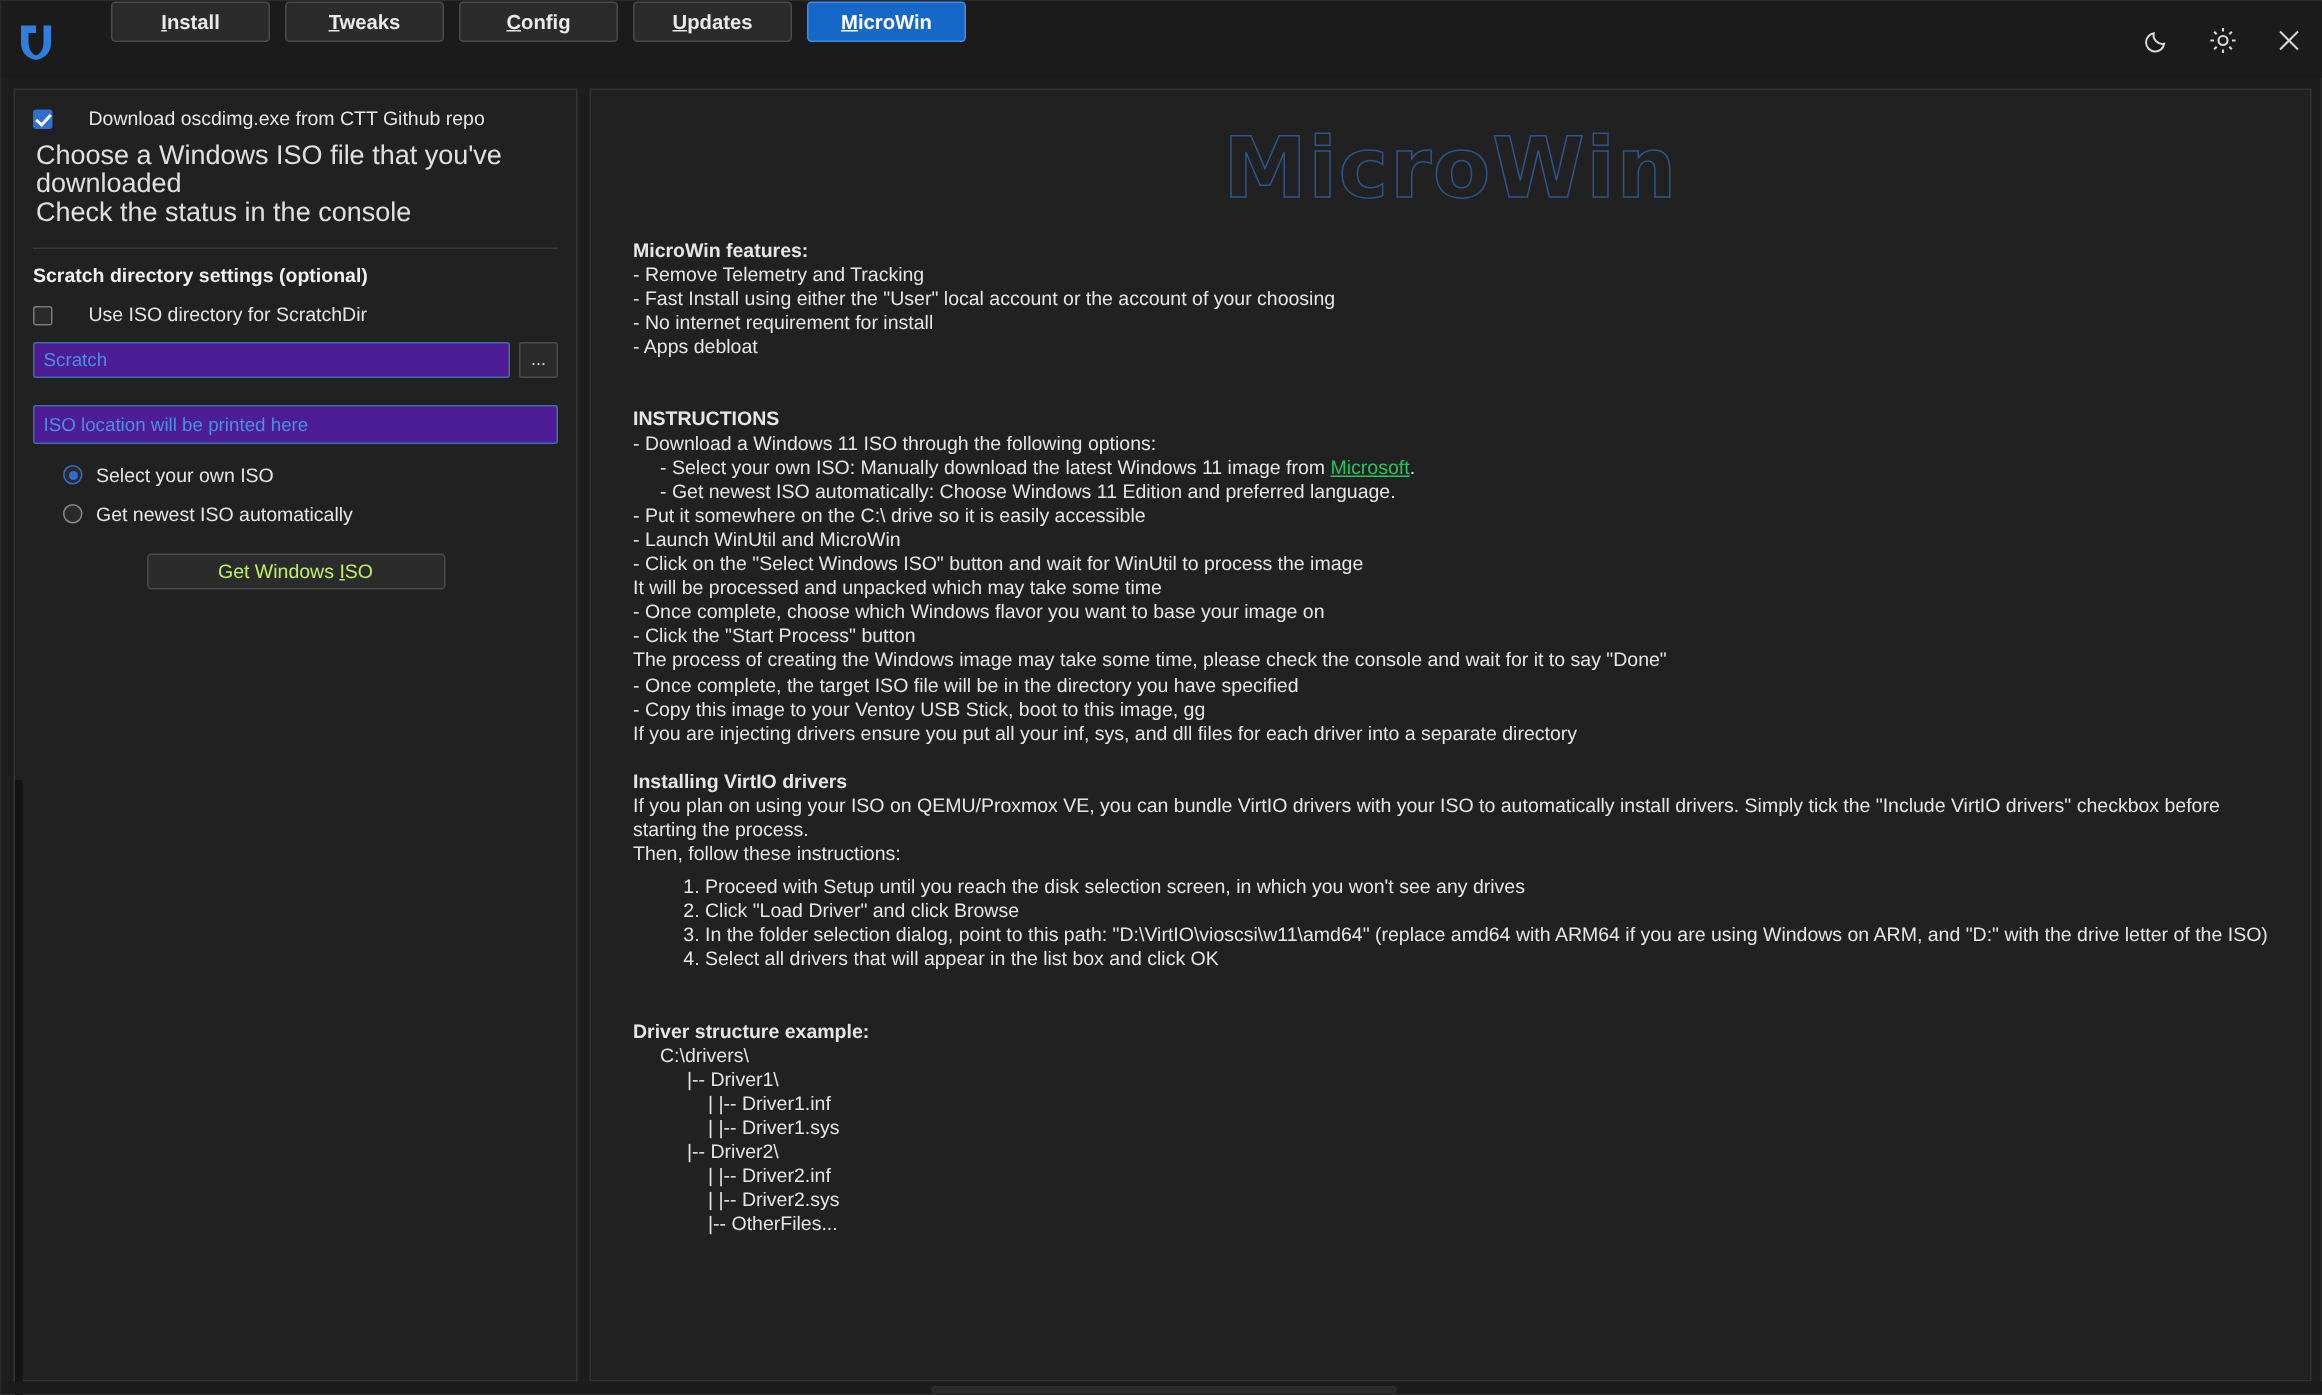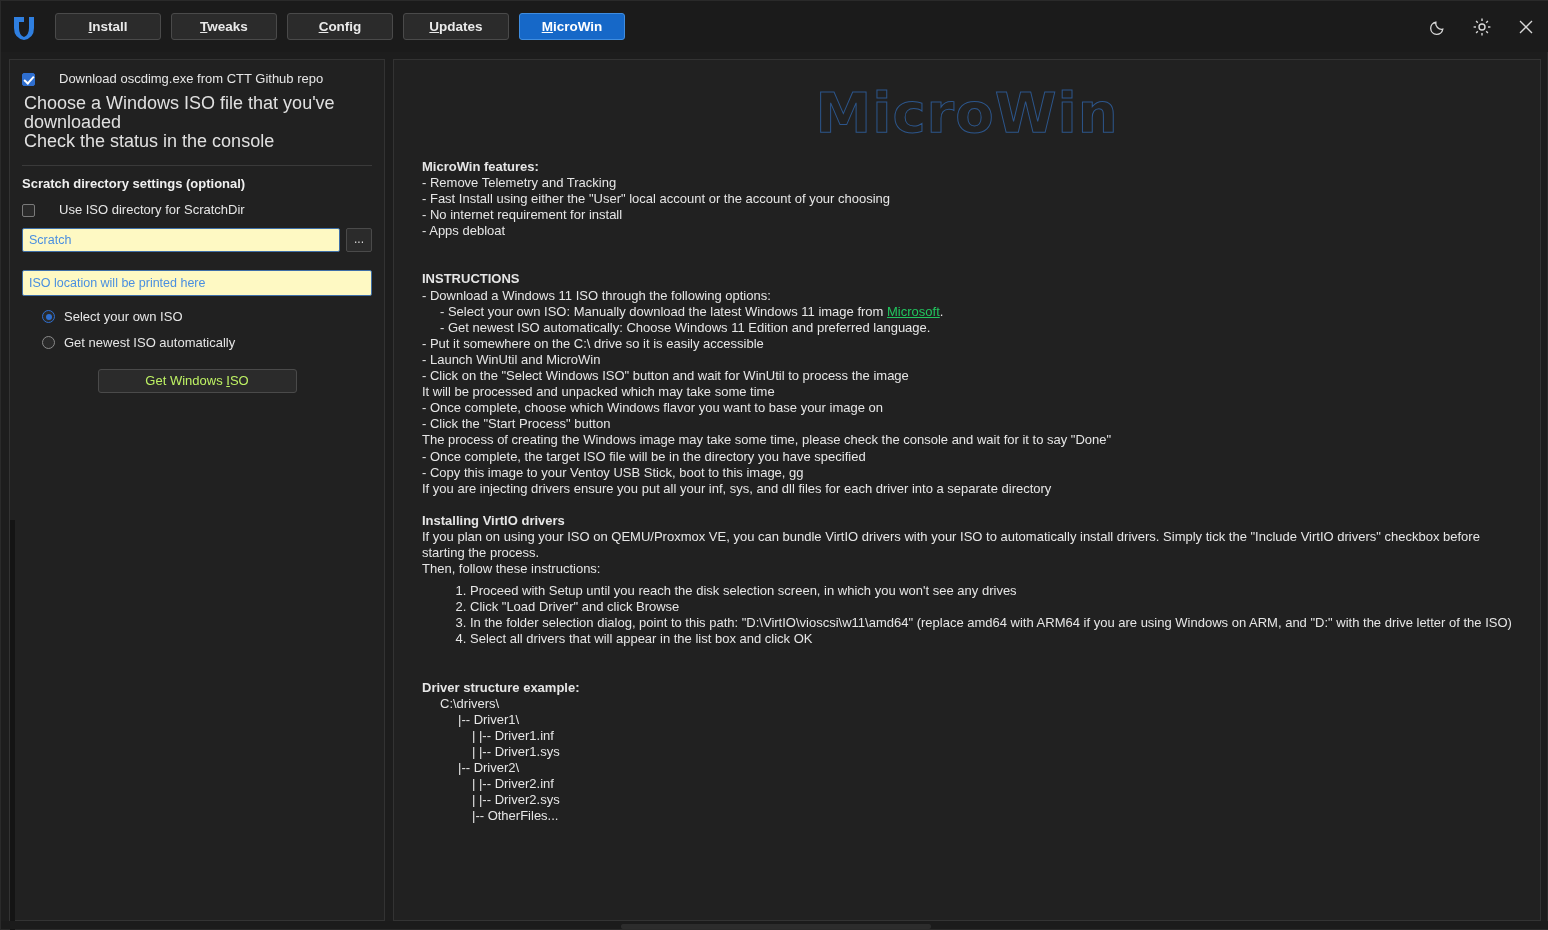--- a/index.html
+++ b/index.html
@@ -24,21 +24,22 @@
   }
 
   
   .titlebar {
     position: absolute;
     top: 0; left: 0;
     width: 1548px;
     height: 51px;
     background: #1b1b1b;
     display: flex;
-    align-items: center;
+    align-items: flex-start;
+    gap: 19px;
   }
   .logo {
     width: 46px;
     height: 51px;
     display: flex;
     align-items: center;
     justify-content: center;
   }
   .logo svg { display:block; }
 
@@ -154,21 +155,21 @@
     margin-bottom: 10px;
   }
   .field-row {
     display: flex;
     align-items: center;
     gap: 6px;
     margin-top: 10px;
   }
   .textbox {
     height: 24px;
-    background: #fef9c3;
+    background: #4c1d95;
     border: 1px solid #3f6fa8;
     border-radius: 2px;
     color: #4a8fe0;
     font-size: 12.5px;
     line-height: 22px;
     padding: 0 6px;
     box-sizing: border-box;
     flex: 1 1 auto;
     overflow: hidden;
     white-space: nowrap;

